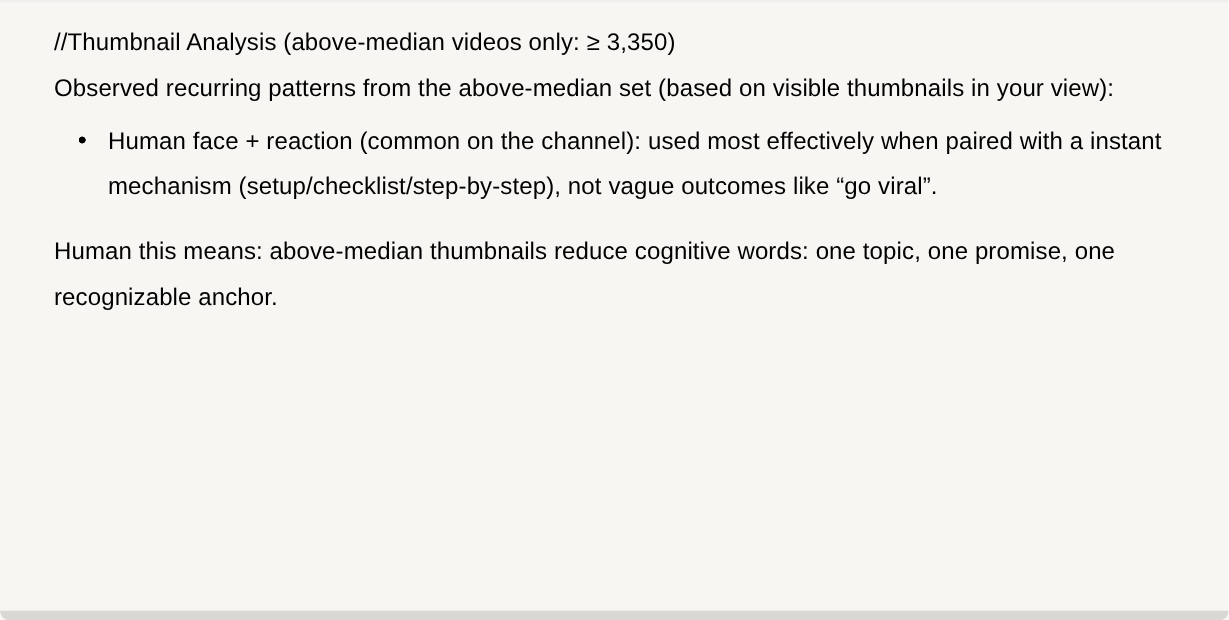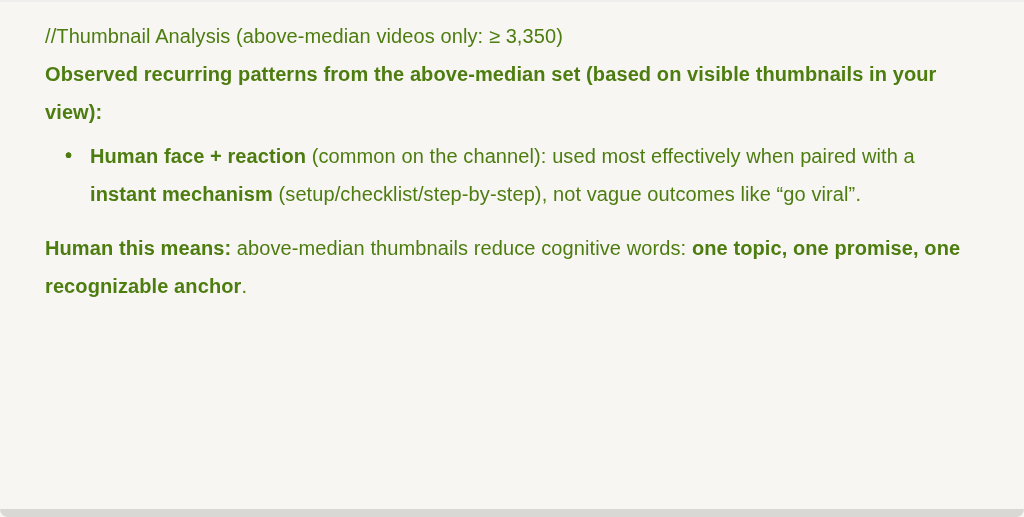--- a/index.html
+++ b/index.html
@@ -7,35 +7,35 @@
     padding: 0;
     background: #ffffff;
   }
   .page {
     position: relative;
     width: 1024px;
     height: 517px;
     background: #f7f6f3;
     overflow: hidden;
     font-family: "Liberation Sans", sans-serif;
-    color: #4d7c0f;
+    color: #000000;
     box-sizing: border-box;
     border-top: 2px solid #efeeec;
   }
   .content {
     padding: 15px 39px 0 45px;
     font-size: 20px;
     line-height: 38px;
     letter-spacing: 0.1px;
   }
   .content p {
     margin: 0;
   }
   .bold, strong {
-    font-weight: 700;
+    font-weight: 400;
   }
   ul.bullets {
     list-style: none;
     margin: 5px 0 0 0;
     padding: 0;
   }
   ul.bullets li {
     position: relative;
     padding-left: 45px;
   }

